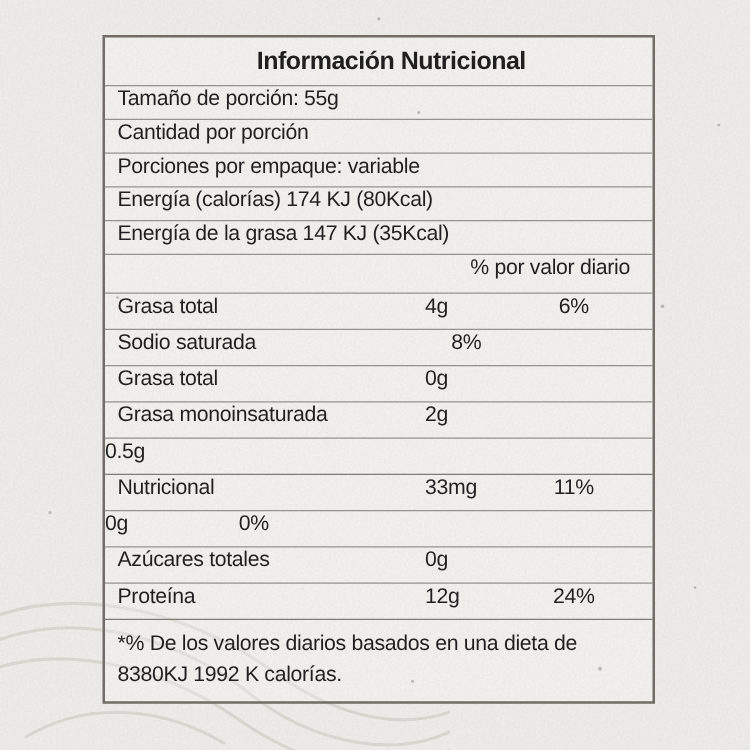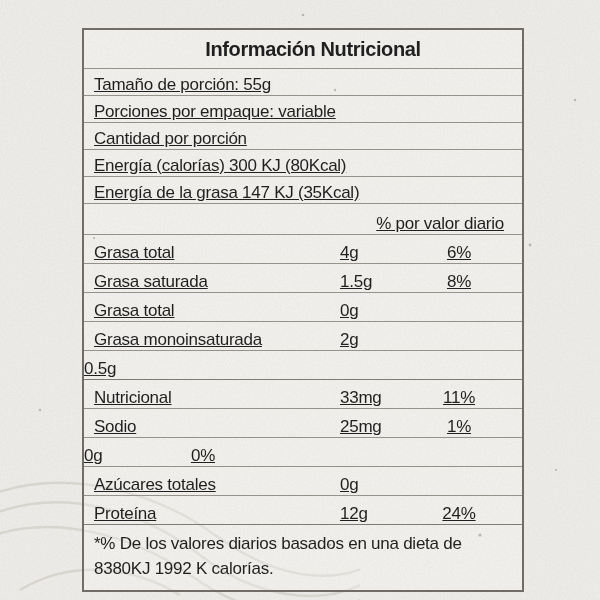--- a/index.html
+++ b/index.html
@@ -15,22 +15,22 @@
     position:absolute;left:82px;top:28px;width:438px;z-index:2;
     border:2px solid #716d66;
     background:rgba(255,255,255,0.28);
   }
   .title{
     height:38px;display:flex;align-items:center;justify-content:center;
     font-weight:bold;font-size:20px;letter-spacing:-0.4px;padding-left:20px;
   }
   .row{
     border-top:1px solid #98948c;
-    display:flex;align-items:flex-end;
-    font-size:17px;letter-spacing:-0.25px;text-decoration:underline;
+    display:flex;align-items:flex-start;
+    font-size:17px;letter-spacing:-0.25px;
   }
   .info{height:26px;padding:0 10px}
   .pct{height:30px;justify-content:flex-end;padding-right:18px}
   .nut{height:28px}
   .nut .n{flex:0 0 246px;padding-left:10px;white-space:nowrap}
   .nut .a{flex:0 0 86px;white-space:nowrap}
   .nut .d{flex:0 0 66px;text-align:center;white-space:nowrap}
   .strong{border-top-color:#807c75}
   .footer{
     border-top:1px solid #807c75;
@@ -50,69 +50,63 @@
   </g>
 </svg>
 
 <div class="label">
   <div class="title">Información Nutricional</div>
 
   <div class="row info">
     <span>Tamaño de porción: 55g</span>
   </div>
   <div class="row info">
+    <span>Cantidad por porción</span>
+  </div>
+  <div class="row info">
     <span>Porciones por empaque: variable</span>
   </div>
   <div class="row info">
-    <span>Cantidad por porción</span>
-  </div>
-  <div class="row info">
-    <span>Energía (calorías) 300 KJ (80Kcal)</span>
+    <span>Energía (calorías) 174 KJ (80Kcal)</span>
   </div>
   <div class="row info">
     <span>Energía de la grasa 147 KJ (35Kcal)</span>
   </div>
 
   <div class="row pct">
     <span>% por valor diario</span>
   </div>
 
   <div class="row nut">
     <span class="n">Grasa total</span>
     <span class="a">4g</span>
     <span class="d">6%</span>
   </div>
   <div class="row nut">
-    <span class="n">Grasa saturada</span>
-    <span class="a">1.5g</span>
+    <span class="n">Sodio saturada</span>
     <span class="d">8%</span>
   </div>
   <div class="row nut">
     <span class="n">Grasa total</span>
     <span class="a">0g</span>
     <span class="d"></span>
   </div>
   <div class="row nut">
     <span class="n">Grasa monoinsaturada</span>
     <span class="a">2g</span>
     <span class="d"></span>
   </div>
   <div class="row nut">
     <span class="a">0.5g</span>
     <span class="d"></span>
   </div>
   <div class="row nut strong">
     <span class="n">Nutricional</span>
     <span class="a">33mg</span>
     <span class="d">11%</span>
-  </div>
-  <div class="row nut">
-    <span class="n">Sodio</span>
-    <span class="a">25mg</span>
-    <span class="d">1%</span>
   </div>
   <div class="row nut">
     <span class="a">0g</span>
     <span class="d">0%</span>
   </div>
   <div class="row nut">
     <span class="n">Azúcares totales</span>
     <span class="a">0g</span>
     <span class="d"></span>
   </div>

